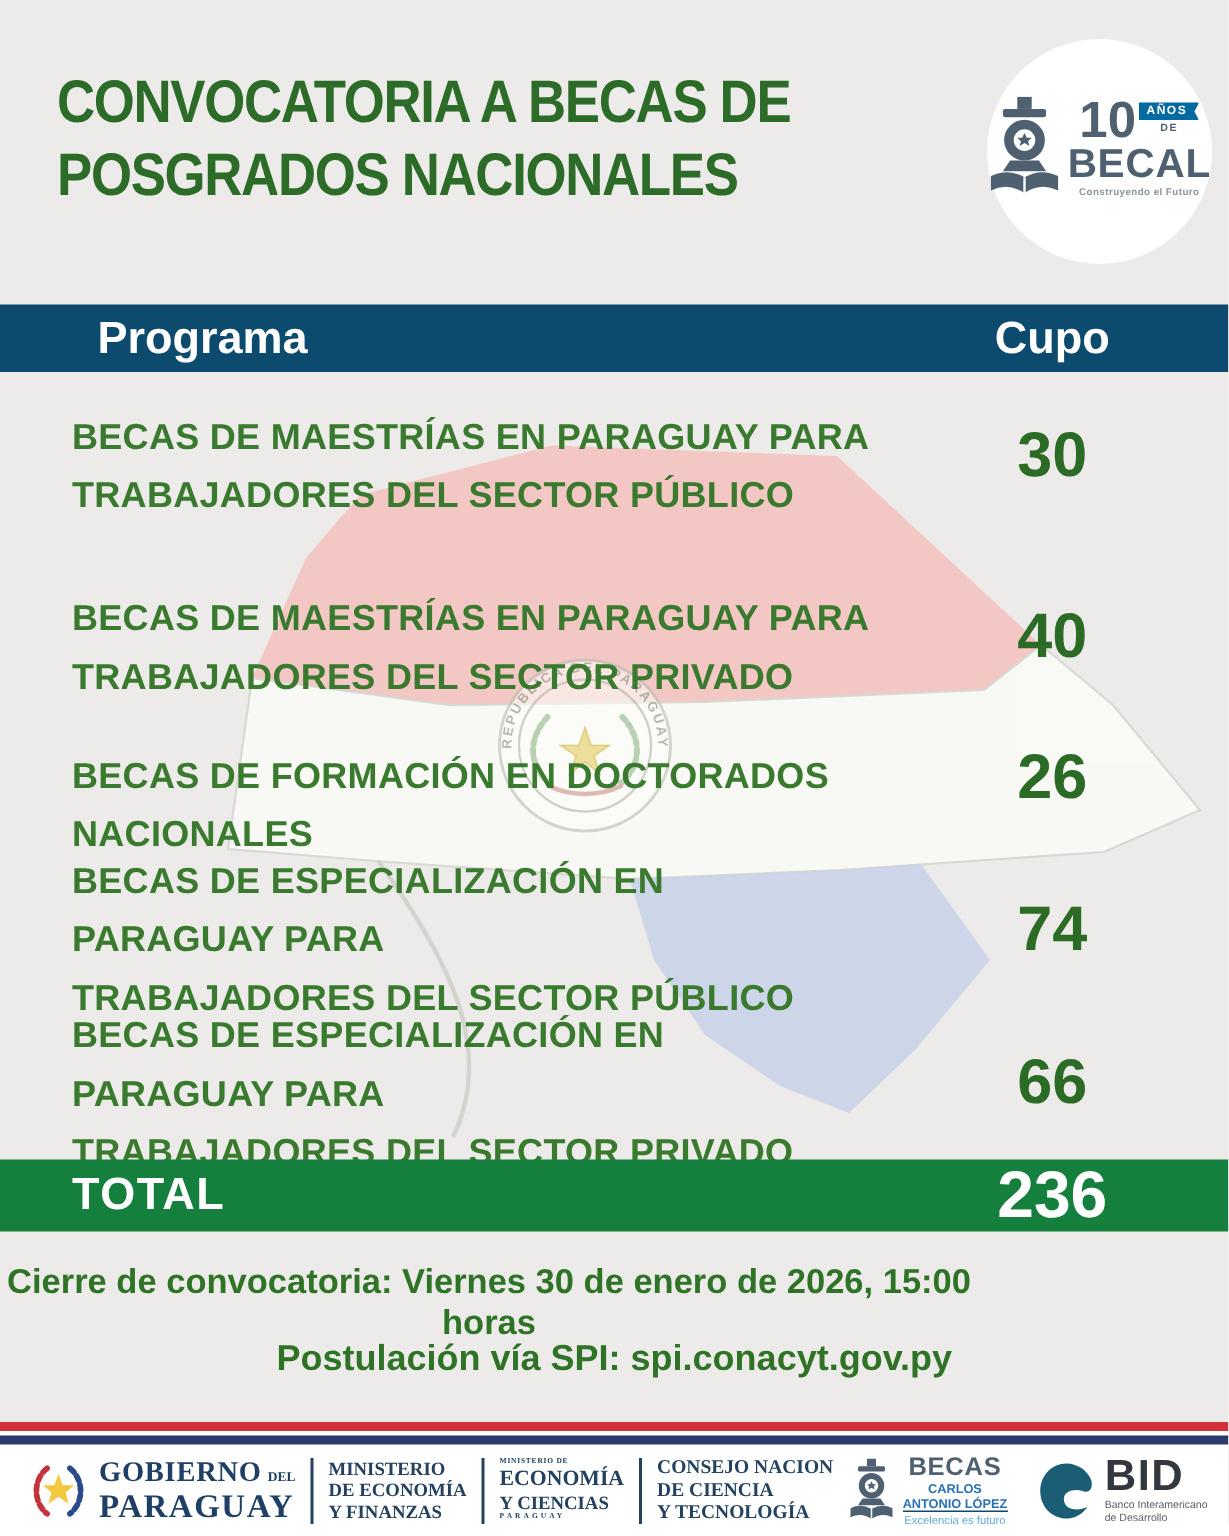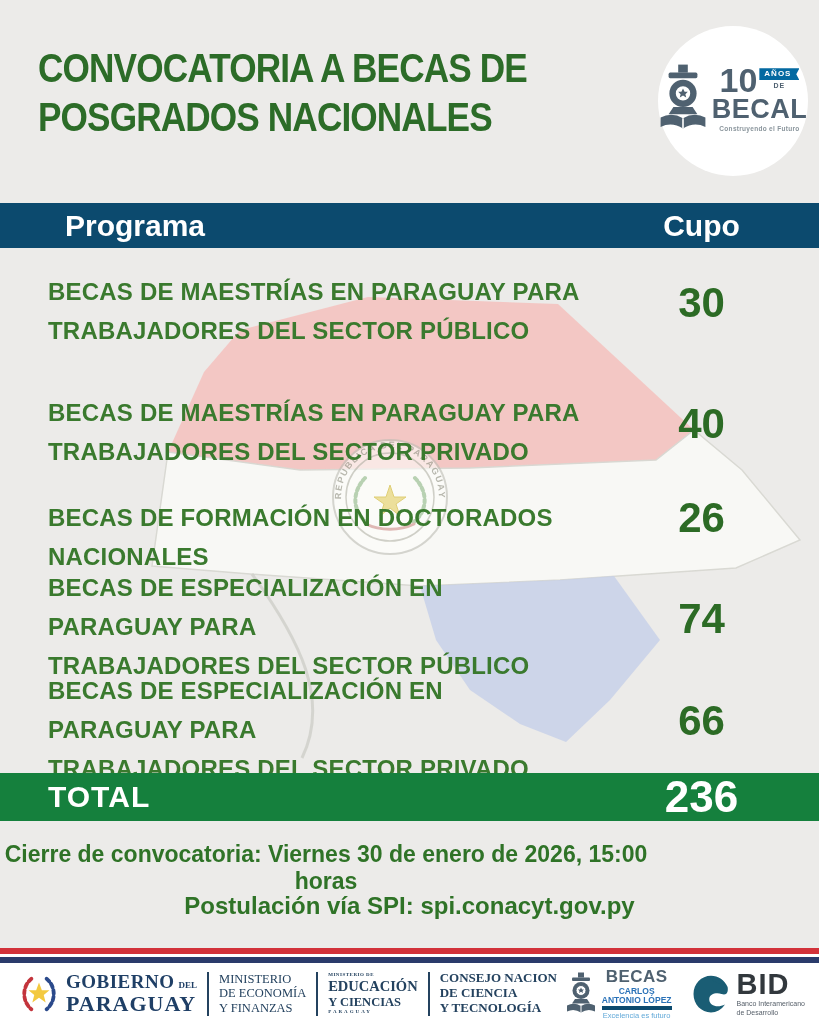--- a/index.html
+++ b/index.html
@@ -66,31 +66,31 @@
   .stripe-navy{height:6px;background:#2a3b6b;}
   .footer-row{flex:1;display:flex;align-items:center;padding:0 14px 0 18px;}
   .serif{font-family:"Liberation Serif",serif;}
   .gov-group{display:flex;align-items:center;gap:6px;}
   .gov-text{color:#1f3f66;line-height:1;}
   .gov-l1{font-size:19px;font-weight:700;letter-spacing:.5px;}
   .gov-del{font-size:9px;font-weight:700;}
   .gov-l2{font-size:22px;font-weight:700;letter-spacing:1px;margin-top:2px;}
   .f-div{width:2px;height:44px;background:#24425f;margin:0 10px;}
   .min-block{color:#24425f;line-height:1.15;}
-  .min-line{font-size:12.5px;font-weight:400;}
+  .min-line{font-size:12.5px;font-weight:700;}
   .edu-tiny{font-size:5px;font-weight:700;letter-spacing:.5px;}
   .edu-big{font-size:14.5px;font-weight:700;}
   .edu-mid{font-size:12.5px;font-weight:700;}
   .edu-bot{font-size:5px;font-weight:700;letter-spacing:2px;}
   .con-line{font-size:13px;font-weight:700;}
   .becal-group{display:flex;align-items:center;gap:6px;margin-left:auto;}
   .becal-col{display:flex;flex-direction:column;align-items:center;line-height:1;}
   .becal-name{font-size:17px;font-weight:700;color:#4f6170;letter-spacing:.5px;}
   .becal-carlos{font-size:8.5px;font-weight:700;color:#2a72b8;margin-top:2px;}
-  .becal-lopez{font-size:8.5px;font-weight:700;color:#2a72b8;border-bottom:4px solid #0c4a6e;
+  .becal-lopez{font-size:8.5px;font-weight:700;color:#2a72b8;border-bottom:1px solid #0c4a6e;
     padding-bottom:1px;margin-top:1px;}
   .becal-tag{font-size:7.5px;color:#62a9d8;margin-top:2px;}
   .bid-group{display:flex;align-items:center;gap:5px;margin-left:18px;}
   .bid-col{display:flex;flex-direction:column;line-height:1;}
   .bid-name{font-size:29px;font-weight:800;color:#32383d;letter-spacing:1px;}
   .bid-tag{font-size:7px;color:#57606a;line-height:1.25;margin-top:1px;}
 </style>
 </head>
 <body>
 
@@ -224,21 +224,21 @@
       <div class="min-block serif">
         <div class="min-line">MINISTERIO</div>
         <div class="min-line">DE ECONOMÍA</div>
         <div class="min-line">Y FINANZAS</div>
       </div>
 
       <div class="f-div"></div>
 
       <div class="min-block serif">
         <div class="edu-tiny">MINISTERIO DE</div>
-        <div class="edu-big">EDUCACIÓN</div>
+        <div class="edu-big">ECONOMÍA</div>
         <div class="edu-mid">Y CIENCIAS</div>
         <div class="edu-bot">PARAGUAY</div>
       </div>
 
       <div class="f-div"></div>
 
       <div class="min-block serif">
         <div class="con-line">CONSEJO NACION</div>
         <div class="con-line">DE CIENCIA</div>
         <div class="con-line">Y TECNOLOGÍA</div>

